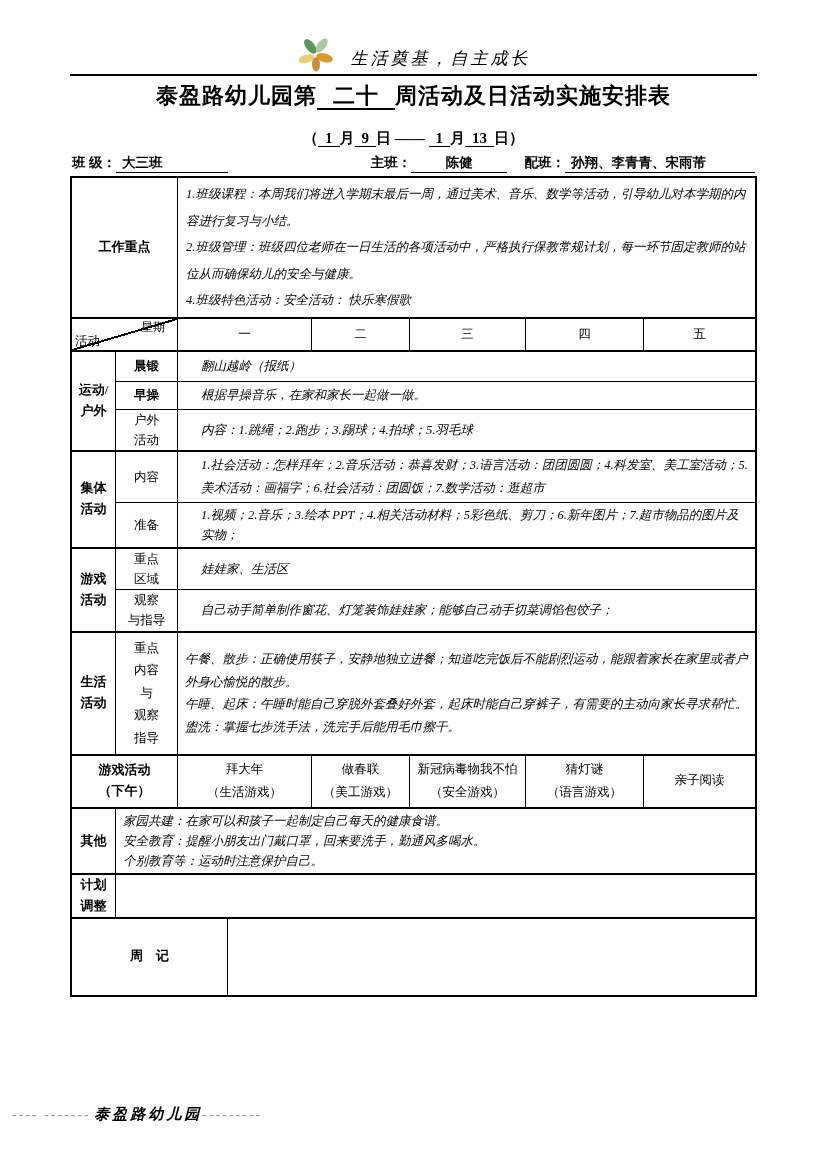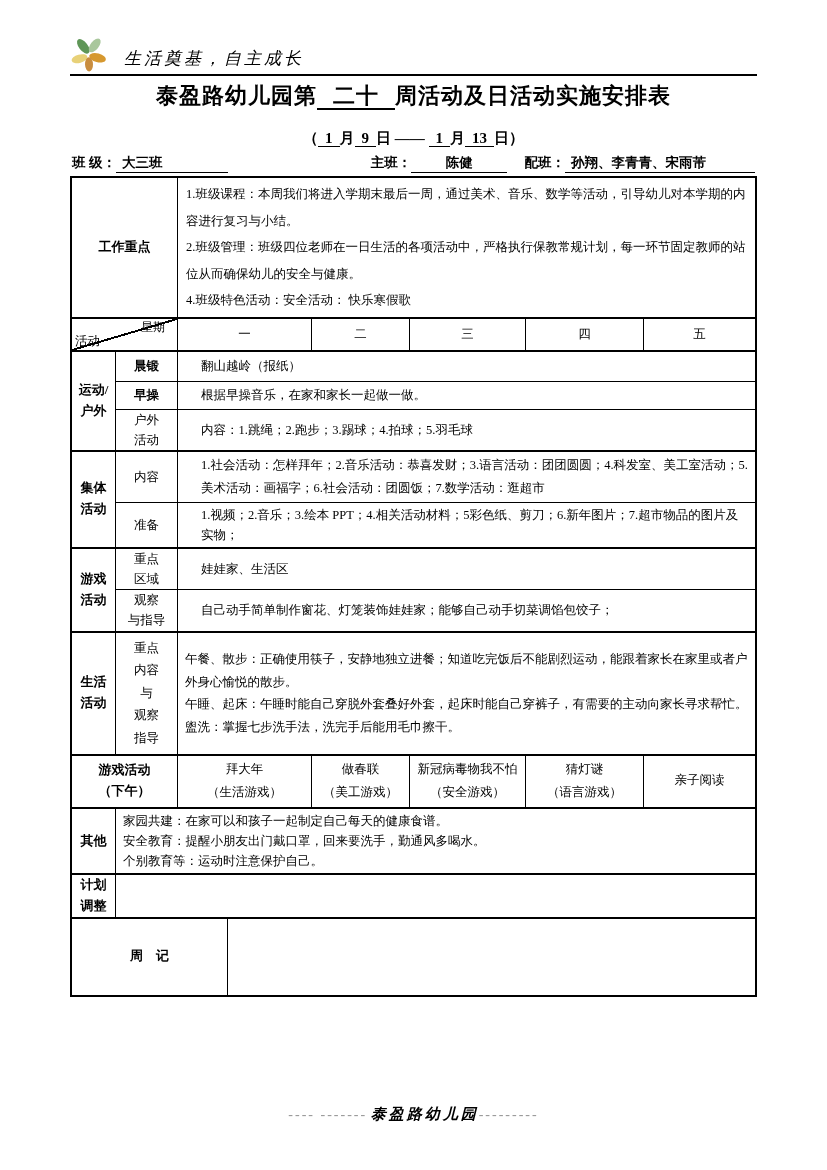--- a/index.html
+++ b/index.html
@@ -5,21 +5,21 @@
   * { margin:0; padding:0; box-sizing:border-box; }
   html,body { background:#fff; }
   body {
     width:827px; height:1170px; position:relative;
     font-family:"Liberation Serif","DejaVu Serif",serif;
     color:#000;
   }
   .sheet { width:827px; height:1170px; padding:34px 70px 0 70px; }
 
   
-  .brand { display:flex; align-items:flex-end; height:38px; }
+  .brand { display:flex; align-items:flex-end; justify-content:center; height:38px; }
   .brand svg { width:38px; height:38px; margin-right:16px; }
   .slogan { font-size:17px; font-style:italic; letter-spacing:3px; padding-bottom:2px; }
   .rule { border-bottom:2px solid #000; margin-top:2px; }
 
   .title { text-align:center; font-weight:bold; font-size:22px; margin-top:5px; letter-spacing:1px; }
   .title .blank { border-bottom:2px solid #000; padding:0 16px; }
   .subtitle { text-align:center; font-weight:bold; font-size:15px; margin-top:18px; }
   .subtitle .num { border-bottom:1.5px solid #000; padding:0 7px; }
   .info { display:flex; justify-content:space-between; font-weight:bold; font-size:13.5px; margin:6px 2px 3px 2px; }
   .info .ul { border-bottom:1.5px solid #000; display:inline-block; }
@@ -39,21 +39,21 @@
     text-align:center; flex:none; border-right:1px solid #000;
     white-space:pre-line; line-height:1.6;
   }
   .cat { font-weight:bold; font-size:13px; }
   .sub { font-weight:normal; }
   .sub.bold { font-weight:bold; }
   .colA { width:44px; }
   .colB { width:62px; }
   .wAB  { width:106px; }
   .wWJ  { width:156px;text-align:center; }
-  .content { flex:1; display:flex; align-items:center; line-height:1.6; }
+  .content { flex:1; display:flex; align-items:center; line-height:1.6;font-style:italic; }
   .content.top { align-items:flex-start; }
   .stack { flex:1; display:flex; flex-direction:column; }
   .stack > .srow { display:flex; border-top:1px solid #000; flex:1;gap:16px; }
   .stack > .srow.first { border-top:none; }
   .loose { line-height:2.12; }
   .med { line-height:1.8; }
 
   
   .d { border-right:1px solid #000; display:flex; align-items:center; justify-content:center; text-align:center; }
   .d.last { border-right:none; }
@@ -81,21 +81,21 @@
   }
   .corner .tr { position:absolute; top:0px; right:12px; font-size:12px; }
   .corner .bl { position:absolute; bottom:0px; left:3px; font-size:12.5px; }
 
   .aft-cell { flex-direction:column; justify-content:center; line-height:1.9; padding:2px 3px; }
 
   .lines div { }
   .cell-pad { padding:3px 8px; }
 
   
-  .footer { position:absolute; left:0; right:0; top:1105px; text-align:center; font-size:14px; }
+  .footer { position:absolute; left:0; right:0; top:1105px; text-align:left; font-size:14px;padding-left:12px; }
   .footer .dash { color:#9a9a9a; letter-spacing:2px; }
   .footer .fname { font-style:italic; font-weight:bold; letter-spacing:3px; font-size:15px; }
 </style>
 </head>
 <body>
 
 <div class="sheet">
 
   <div class="brand">
     <svg viewBox="0 0 40 40">

